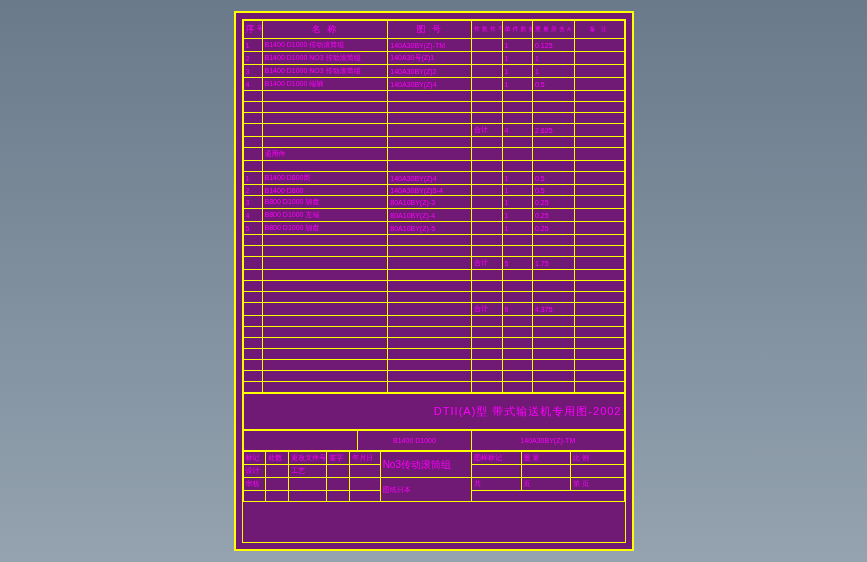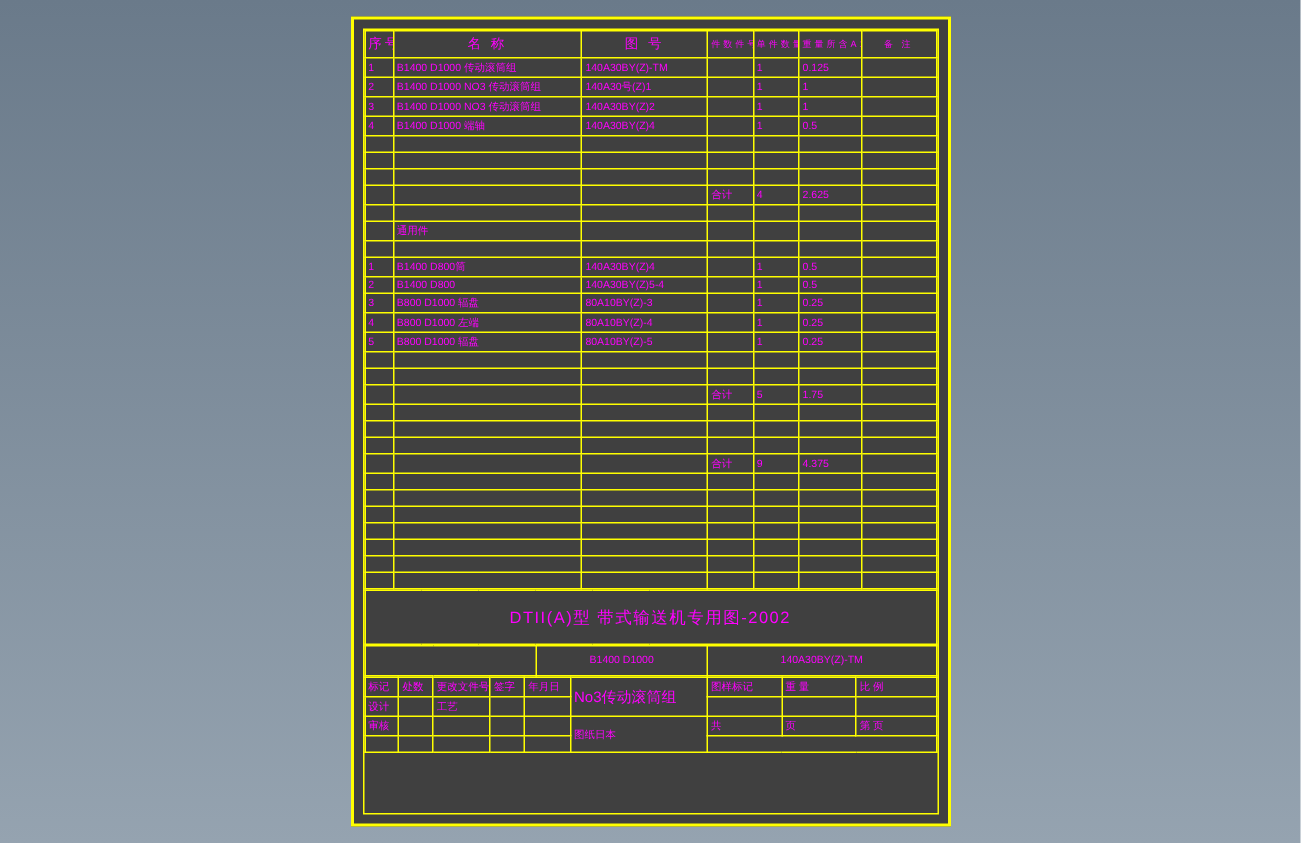--- a/index.html
+++ b/index.html
@@ -1,25 +1,25 @@
 <!DOCTYPE html>
 <html><head>
 <meta charset="utf-8">
 <style>
 *{margin:0;padding:0;box-sizing:border-box}
 body{background:linear-gradient(180deg,#6a7a8a 0%,#95a3b0 100%);width:867px;height:562px;display:flex;align-items:center;justify-content:center;font-family:sans-serif}
-.sheet{background:#404040;width:400px;height:540px;border:2px solid #ff0;position:relative;padding:6px}
+.sheet{background:#701a75;width:400px;height:540px;border:2px solid #ff0;position:relative;padding:6px}
 .inner{border:1px solid #ff0;width:100%;height:100%;position:relative}
 table{border-collapse:collapse;width:100%;table-layout:fixed}
 td,th{border:1px solid #ff0;color:#f0f;font-size:7px;padding:1px 2px;overflow:hidden;white-space:nowrap;text-align:left;height:11px;vertical-align:middle}
 th{text-align:center;font-size:9px;font-weight:normal;letter-spacing:2px}
 .hdr-row th{height:18px}
 .small{font-size:6px}
 .center{text-align:left}
-.title-row td{height:36px;font-size:11px;text-align:center;letter-spacing:1px}
+.title-row td{height:36px;font-size:11px;text-align:right;letter-spacing:1px}
 .spec-row td{height:20px;font-size:10px;text-align:center}
 .tb-block td{font-size:7px}
 .empty td{height:11px}
 </style>
 </head>
 <body>
 
 <div class="sheet">
 <div class="inner">
 

